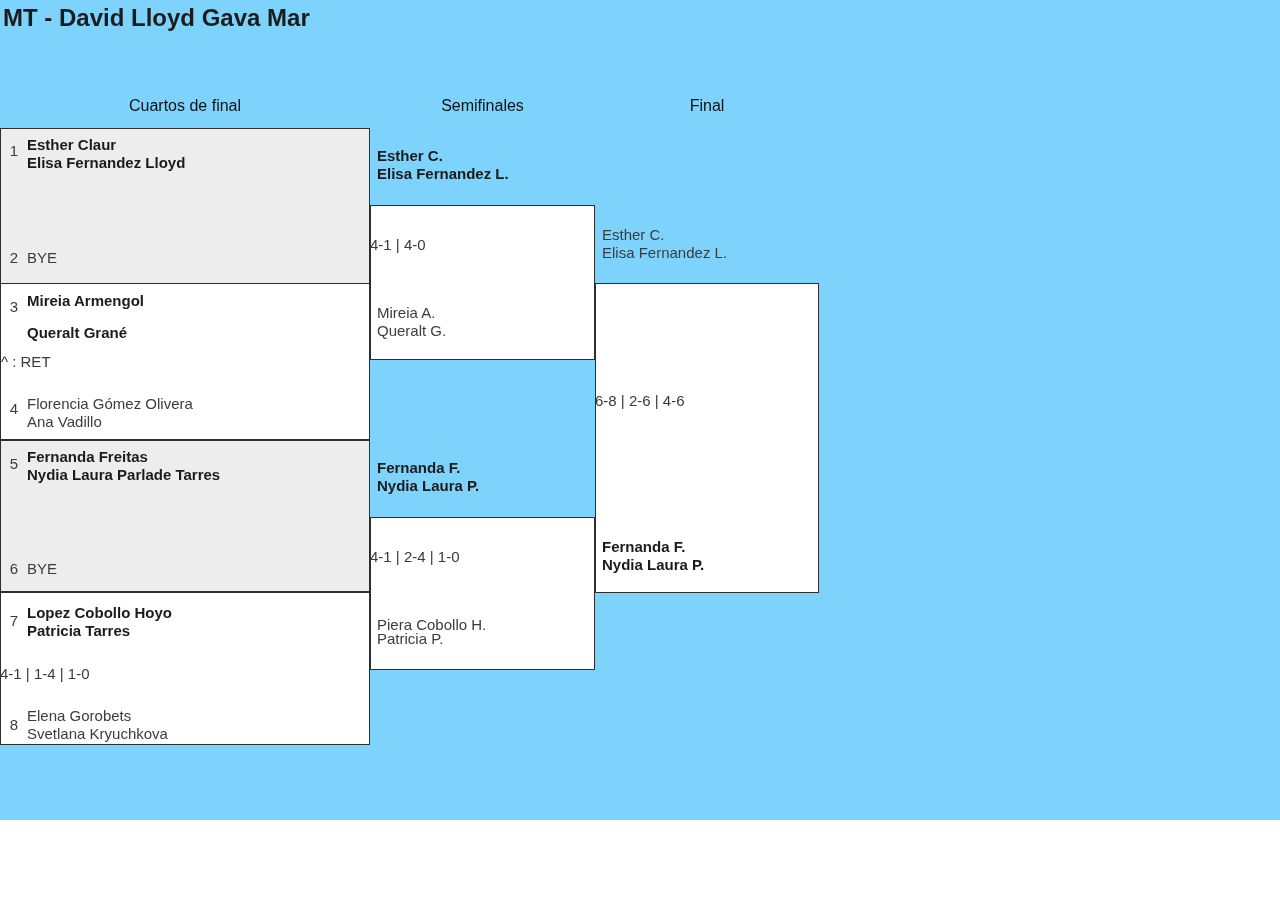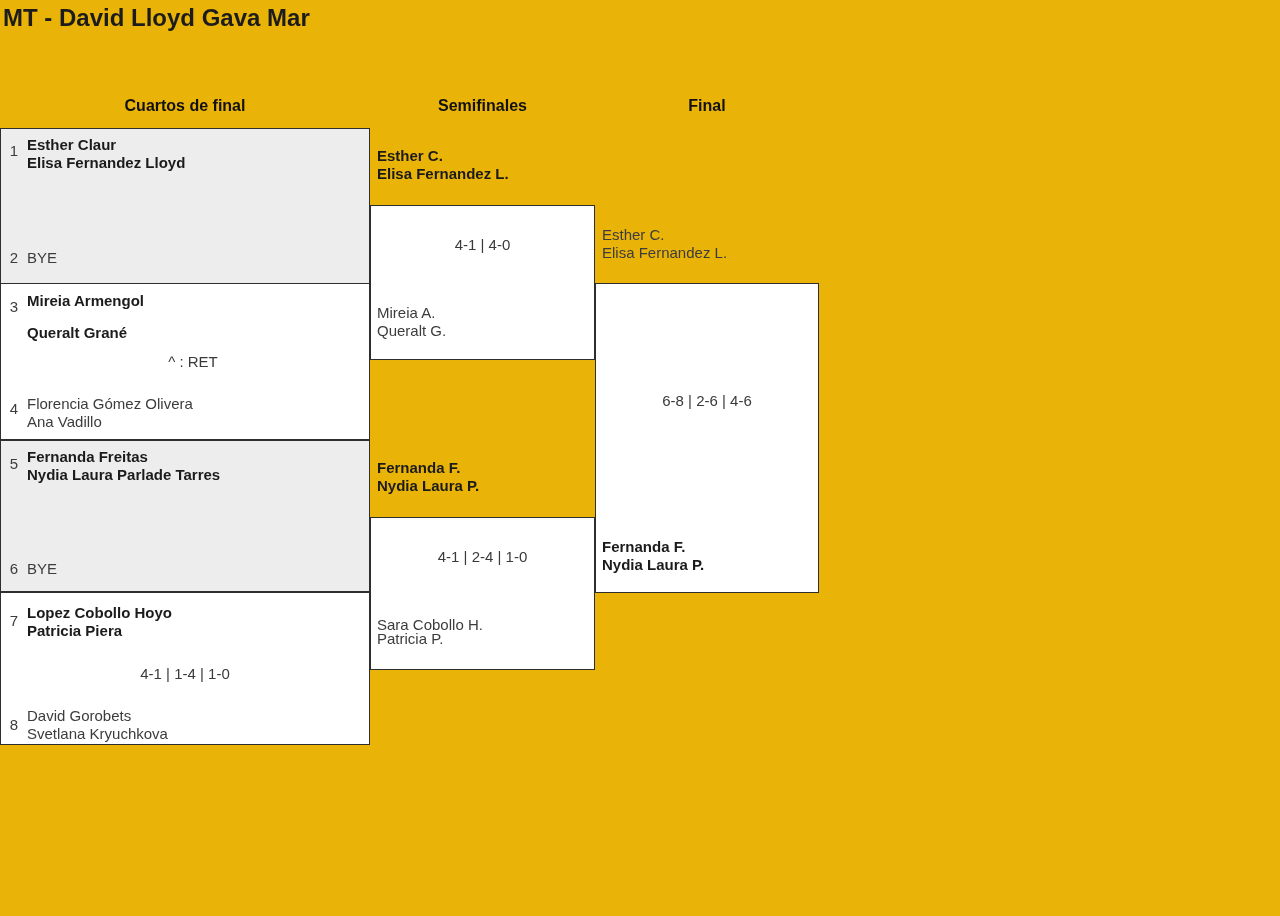--- a/index.html
+++ b/index.html
@@ -7,37 +7,37 @@
     --accent_blue:#29a8e0;
     --accent_orange:#e2761b;
     --match_alt_bg:#ededed;
     --line:#2e2e2e;
     --name_bold:#1b1b1b;
     --name_regular:#3c3c3c;
   }
   *{margin:0;padding:0;box-sizing:border-box}
   html,body{background:#fff}
   body{font-family:"Liberation Sans",sans-serif}
-  .page{position:relative;width:1280px;height:916px;background:#eab308;overflow:hidden}
+  .page{position:relative;width:1280px;height:820px;background:#7dd3fc;overflow:hidden}
 
   .title-block{position:absolute;left:3px;top:1px}
   .title-line{font-size:24px;line-height:33px;font-weight:700;color:#1c1c1c;white-space:nowrap}
 
   
   .logo{position:absolute;left:1050px;top:0;width:225px;height:70px}
 
-  .round-header{position:absolute;top:97px;font-size:16px;font-weight:700;color:#111;text-align:center}
+  .round-header{position:absolute;top:97px;font-size:16px;font-weight:400;color:#111;text-align:center}
 
   .match-box{position:absolute;border:1px solid var(--line);background:#fff}
   .match-box.alt{background:var(--match_alt_bg)}
 
   .seed{position:absolute;width:16px;text-align:center;font-size:15px;line-height:13px;color:var(--name_regular);white-space:nowrap}
   .name{position:absolute;font-size:15px;line-height:16px;color:var(--name_regular);white-space:nowrap}
   .name.bold{font-weight:700;color:var(--name_bold)}
-  .score{position:absolute;font-size:15px;line-height:16px;color:#3a3a3a;text-align:center;white-space:nowrap}
+  .score{position:absolute;font-size:15px;line-height:16px;color:#3a3a3a;text-align:left;white-space:nowrap}
   .contents{display:contents}
 </style>
 </head>
 <body>
 
 <div class="page">
 
   
   <div class="title-block">
     <div class="title-line">MT - David Lloyd Gava Mar</div>
@@ -79,61 +79,61 @@
     <div class="name bold" style="left:27px;top:155px">Elisa Fernandez Lloyd</div>
     <div class="seed" style="left:6px;top:251px">2</div>
     <div class="name" style="left:27px;top:250px">BYE</div>
   </div>
 
   
   <div class="contents">
     <div class="seed" style="left:6px;top:300px">3</div>
     <div class="name bold" style="left:27px;top:293px">Mireia Armengol</div>
     <div class="name bold" style="left:27px;top:325px">Queralt Grané</div>
-    <div class="score" style="left:8px;width:370px;top:354px">^ : RET</div>
+    <div class="score" style="left:1px;width:370px;top:354px">^ : RET</div>
     <div class="seed" style="left:6px;top:402px">4</div>
     <div class="name" style="left:27px;top:396px">Florencia Gómez Olivera</div>
     <div class="name" style="left:27px;top:414px">Ana Vadillo</div>
   </div>
 
   
   <div class="contents">
     <div class="seed" style="left:6px;top:457px">5</div>
     <div class="name bold" style="left:27px;top:449px">Fernanda Freitas</div>
     <div class="name bold" style="left:27px;top:467px">Nydia Laura Parlade Tarres</div>
     <div class="seed" style="left:6px;top:562px">6</div>
     <div class="name" style="left:27px;top:561px">BYE</div>
   </div>
 
   
   <div class="contents">
     <div class="seed" style="left:6px;top:614px">7</div>
     <div class="name bold" style="left:27px;top:605px">Lopez Cobollo Hoyo</div>
-    <div class="name bold" style="left:27px;top:623px">Patricia Piera</div>
+    <div class="name bold" style="left:27px;top:623px">Patricia Tarres</div>
     <div class="score" style="left:0;width:370px;top:666px">4-1 | 1-4 | 1-0</div>
     <div class="seed" style="left:6px;top:718px">8</div>
-    <div class="name" style="left:27px;top:708px">David Gorobets</div>
+    <div class="name" style="left:27px;top:708px">Elena Gorobets</div>
     <div class="name" style="left:27px;top:726px">Svetlana Kryuchkova</div>
   </div>
 
   
   <div class="contents">
     <div class="name bold" style="left:377px;top:148px">Esther C.</div>
     <div class="name bold" style="left:377px;top:166px">Elisa Fernandez L.</div>
     <div class="score" style="left:370px;width:225px;top:237px">4-1 | 4-0</div>
     <div class="name" style="left:377px;top:305px">Mireia A.</div>
     <div class="name" style="left:377px;top:323px">Queralt G.</div>
   </div>
 
   
   <div class="contents">
     <div class="name bold" style="left:377px;top:460px">Fernanda F.</div>
     <div class="name bold" style="left:377px;top:478px">Nydia Laura P.</div>
     <div class="score" style="left:370px;width:225px;top:549px">4-1 | 2-4 | 1-0</div>
-    <div class="name" style="left:377px;top:617px">Sara Cobollo H.</div>
+    <div class="name" style="left:377px;top:617px">Piera Cobollo H.</div>
     <div class="name" style="left:377px;top:631px">Patricia P.</div>
   </div>
 
   
   <div class="contents">
     <div class="name" style="left:602px;top:227px">Esther C.</div>
     <div class="name" style="left:602px;top:245px">Elisa Fernandez L.</div>
     <div class="score" style="left:595px;width:224px;top:393px">6-8 | 2-6 | 4-6</div>
     <div class="name bold" style="left:602px;top:539px">Fernanda F.</div>
     <div class="name bold" style="left:602px;top:557px">Nydia Laura P.</div>

